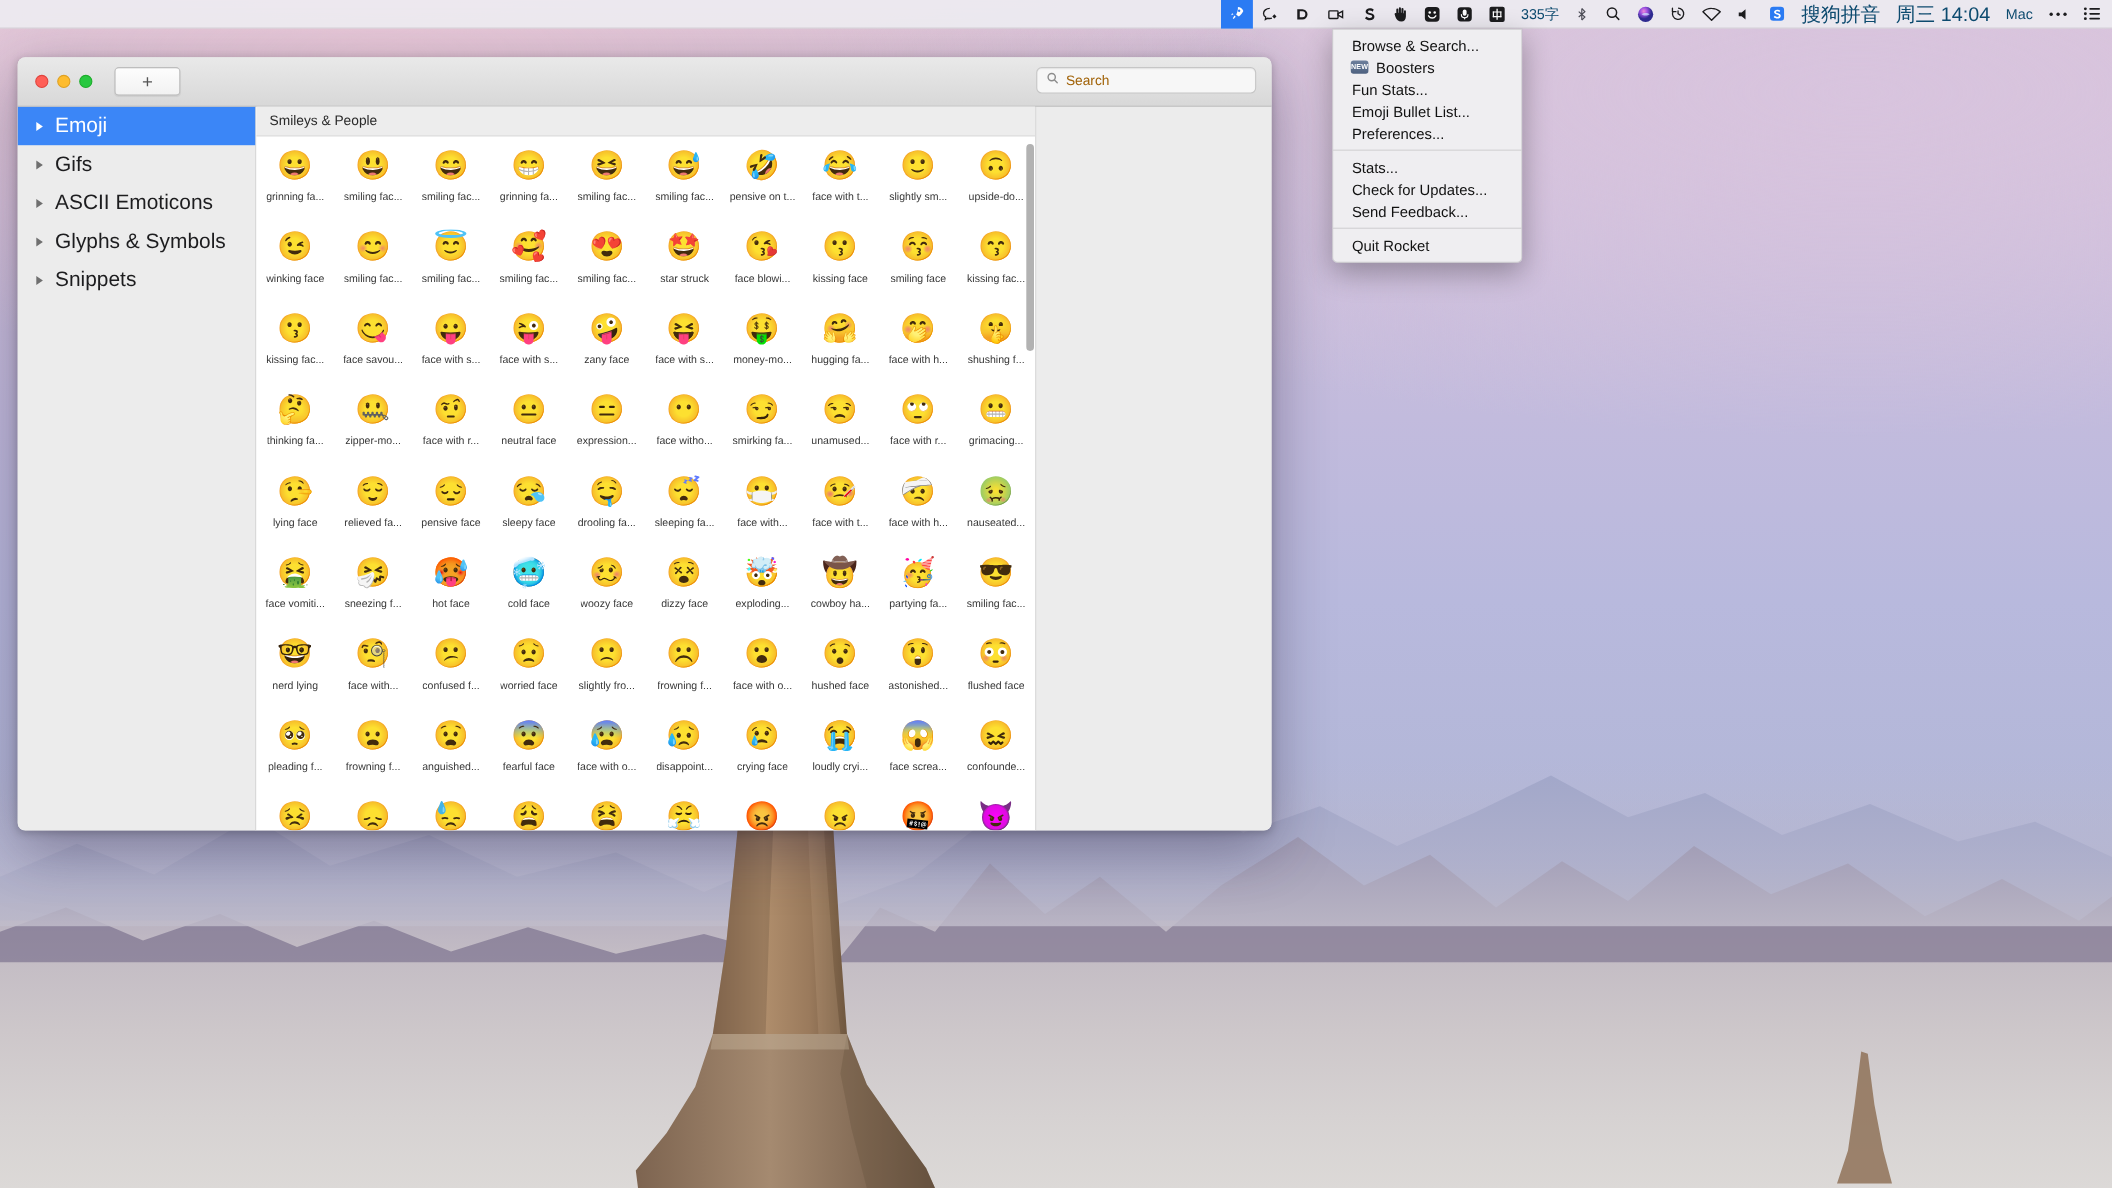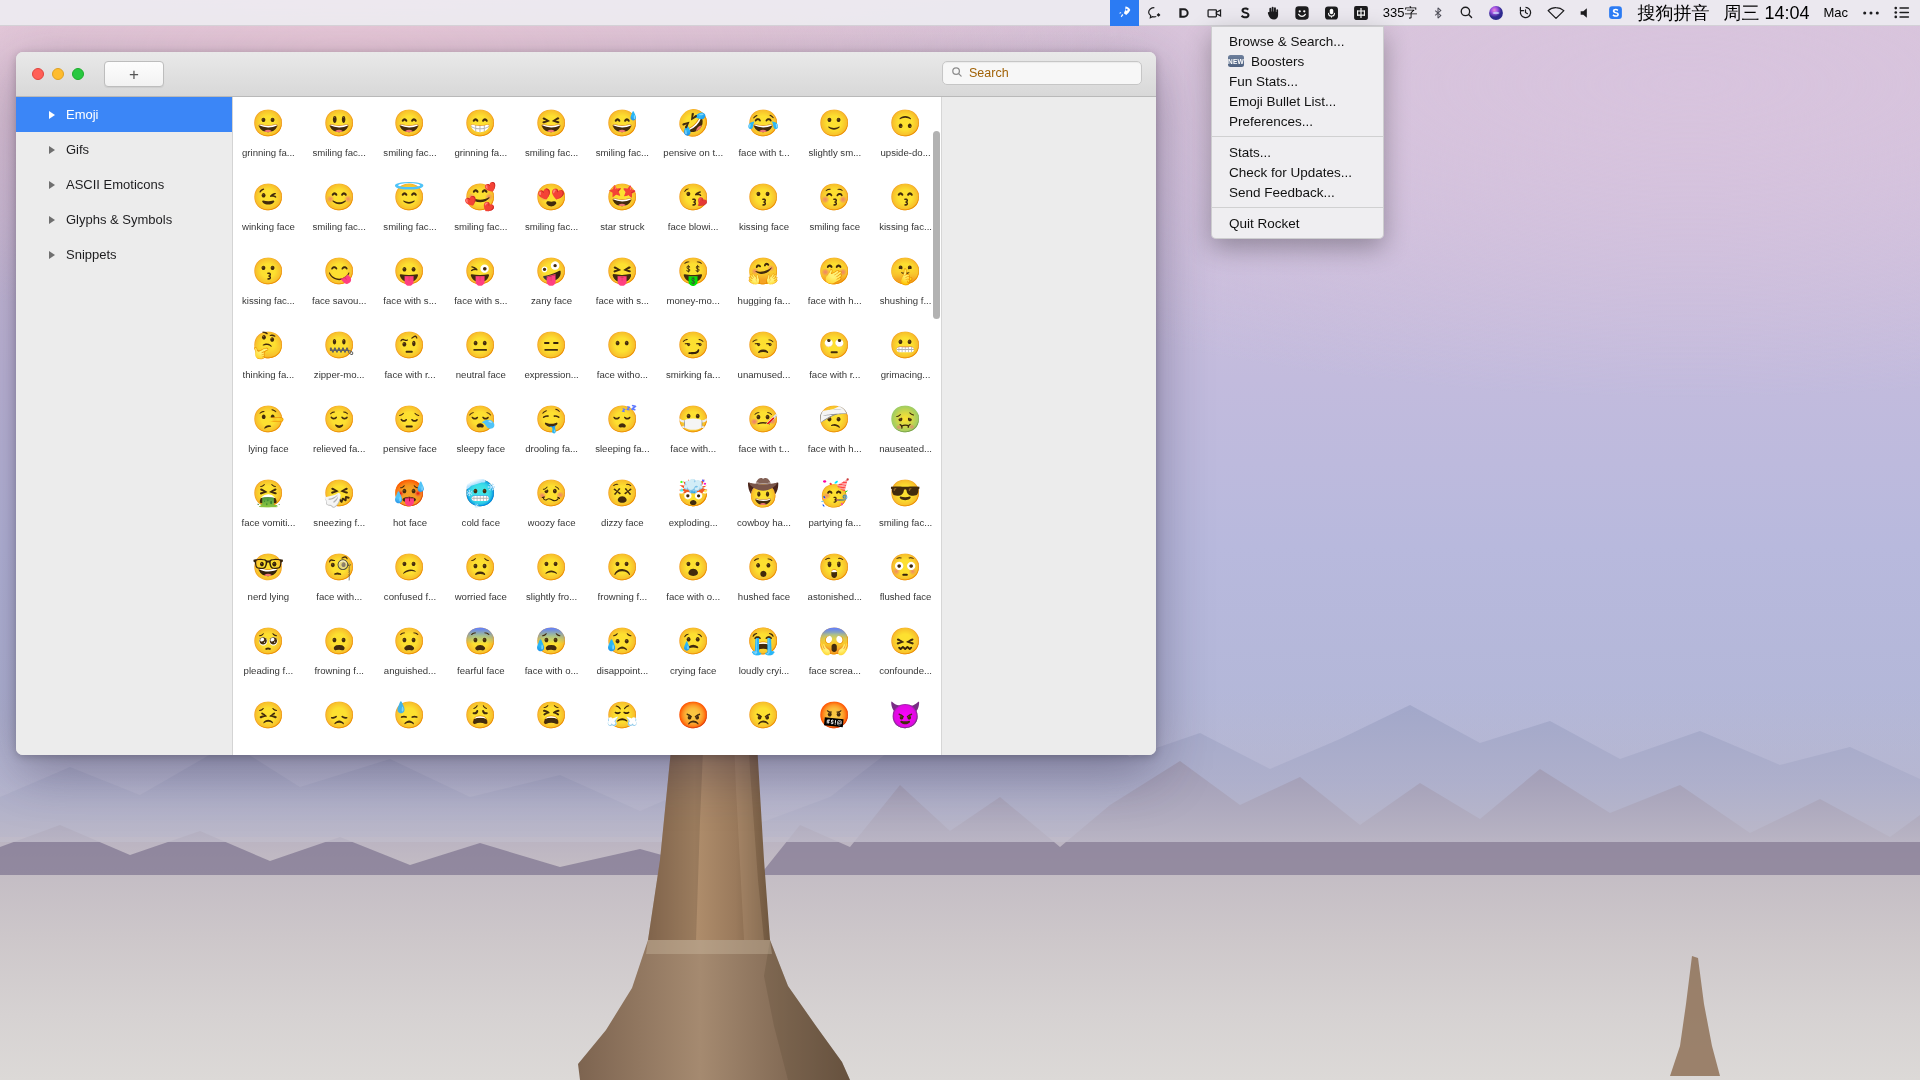--- a/index.html
+++ b/index.html
@@ -36,21 +36,21 @@
     background:rgba(238,238,242,.86);
     backdrop-filter:blur(16px);
     display:flex; align-items:center;
     border-bottom:1px solid rgba(0,0,0,.10);
     z-index:60;
   }
   #menubar .left{ flex:1; }
   #menubar .right{ display:flex; align-items:center; height:26px; }
   .mb-item{
     height:26px; display:flex; align-items:center; justify-content:center;
-    padding:0 7px; font-size:13px; color:#000000; white-space:nowrap;
+    padding:0 7px; font-size:13px; color:#0c4a6e; white-space:nowrap;
   }
   .mb-item.active{ background:#2b7bf3; color:#fff; }
   .mb-item svg{ display:block; }
   .mb-cjk{ font-size:18px; }
 
   
   #win{
     position:absolute; left:16px; top:52px; width:1140px; height:703px;
     background:#ececec;
     border-radius:7px;
@@ -88,21 +88,21 @@
 
   #body{ display:flex; height:658px; }
 
   
   #sidebar{
     width:217px; background:#ececec; border-right:1px solid #d4d4d4;
     padding-top:0; flex:0 0 217px;
   }
   .side-item{
     height:35px; display:flex; align-items:center; gap:11px;
-    padding-left:33px; font-size:13px; color:#1d1d1f;
+    padding-left:17px; font-size:19px; color:#1d1d1f;
   }
   .side-item.sel{ background:#3b86f7; color:#fff; }
   .tri{ width:0;height:0;border-left:6px solid #6f6f6f;border-top:4.5px solid transparent;border-bottom:4.5px solid transparent; }
   .side-item.sel .tri{ border-left-color:#fff; }
 
   
   #gridpane{ flex:0 0 708px; width:708px; background:#fff; position:relative; overflow:hidden; }
   .cat-header{
     height:27px; background:#ededed; border-bottom:1px solid #dcdcdc;
     display:flex; align-items:center; padding-left:12px;
@@ -397,20 +397,21 @@
         <span class="tri"></span>
         <span>Glyphs &amp; Symbols</span>
       </div>
       <div class="side-item">
         <span class="tri"></span>
         <span>Snippets</span>
       </div>
     </div>
 
     <div id="gridpane">
+      <div class="cat-header">Smileys &amp; People</div>
       <div class="rows" id="rows">
           <div class="erow">
             <div class="cell">
               <div class="glyph">😀</div>
               <div class="elabel">grinning fa...</div>
             </div>
             <div class="cell">
               <div class="glyph">😃</div>
               <div class="elabel">smiling fac...</div>
             </div>

